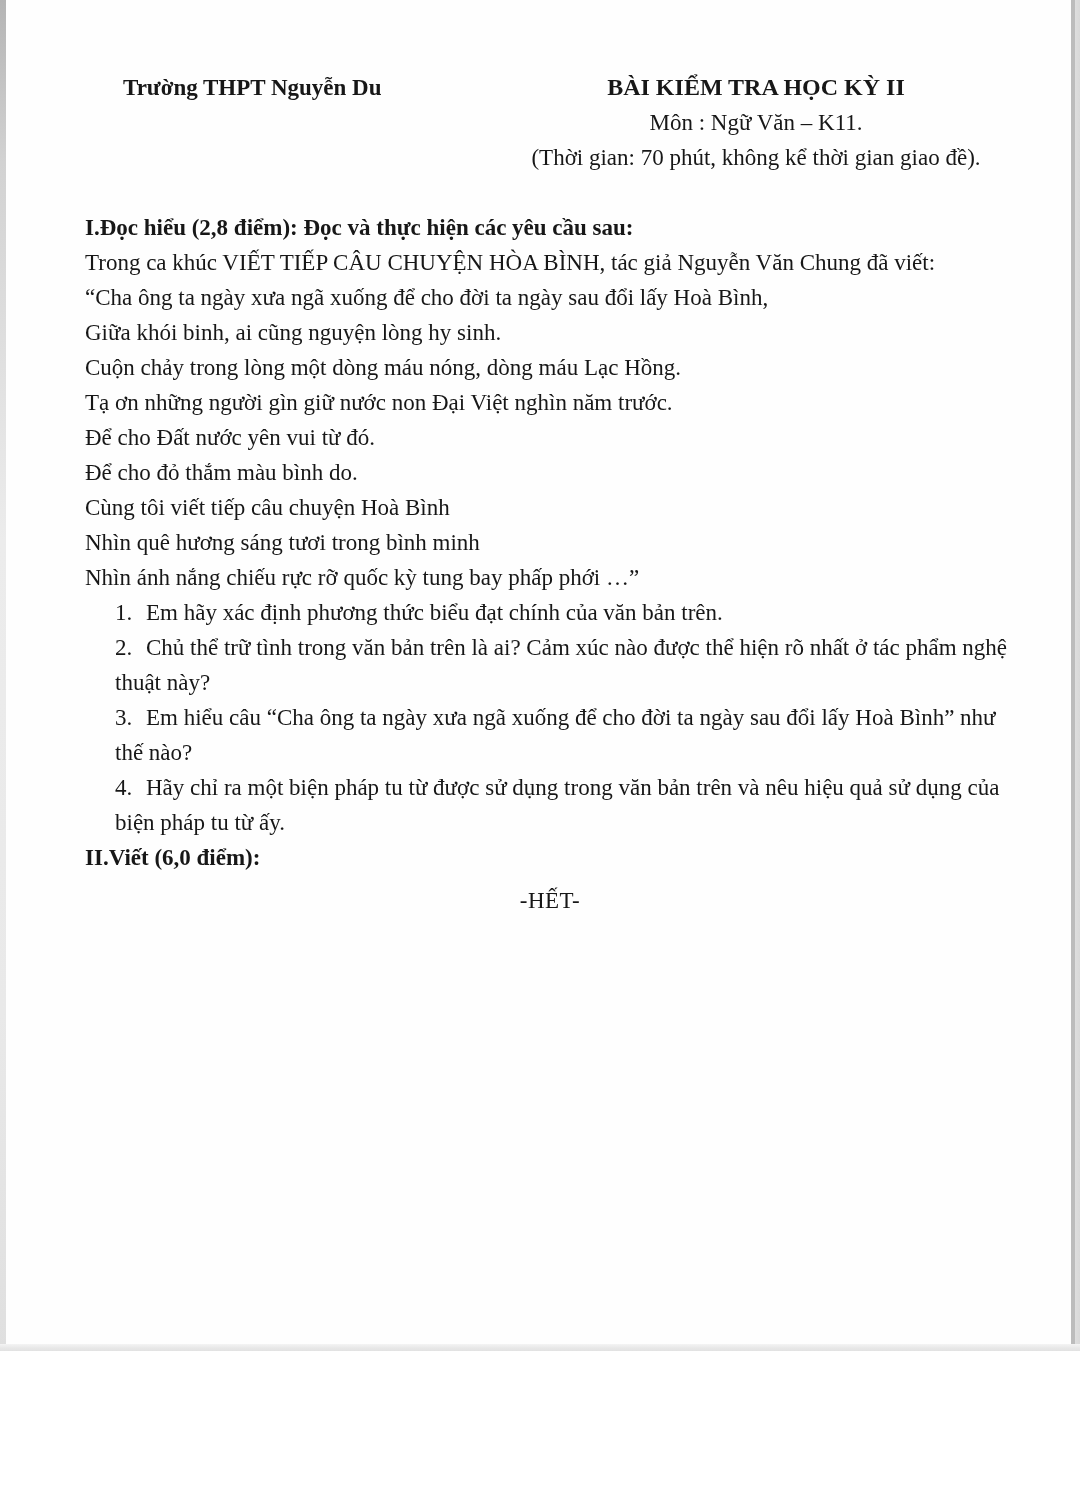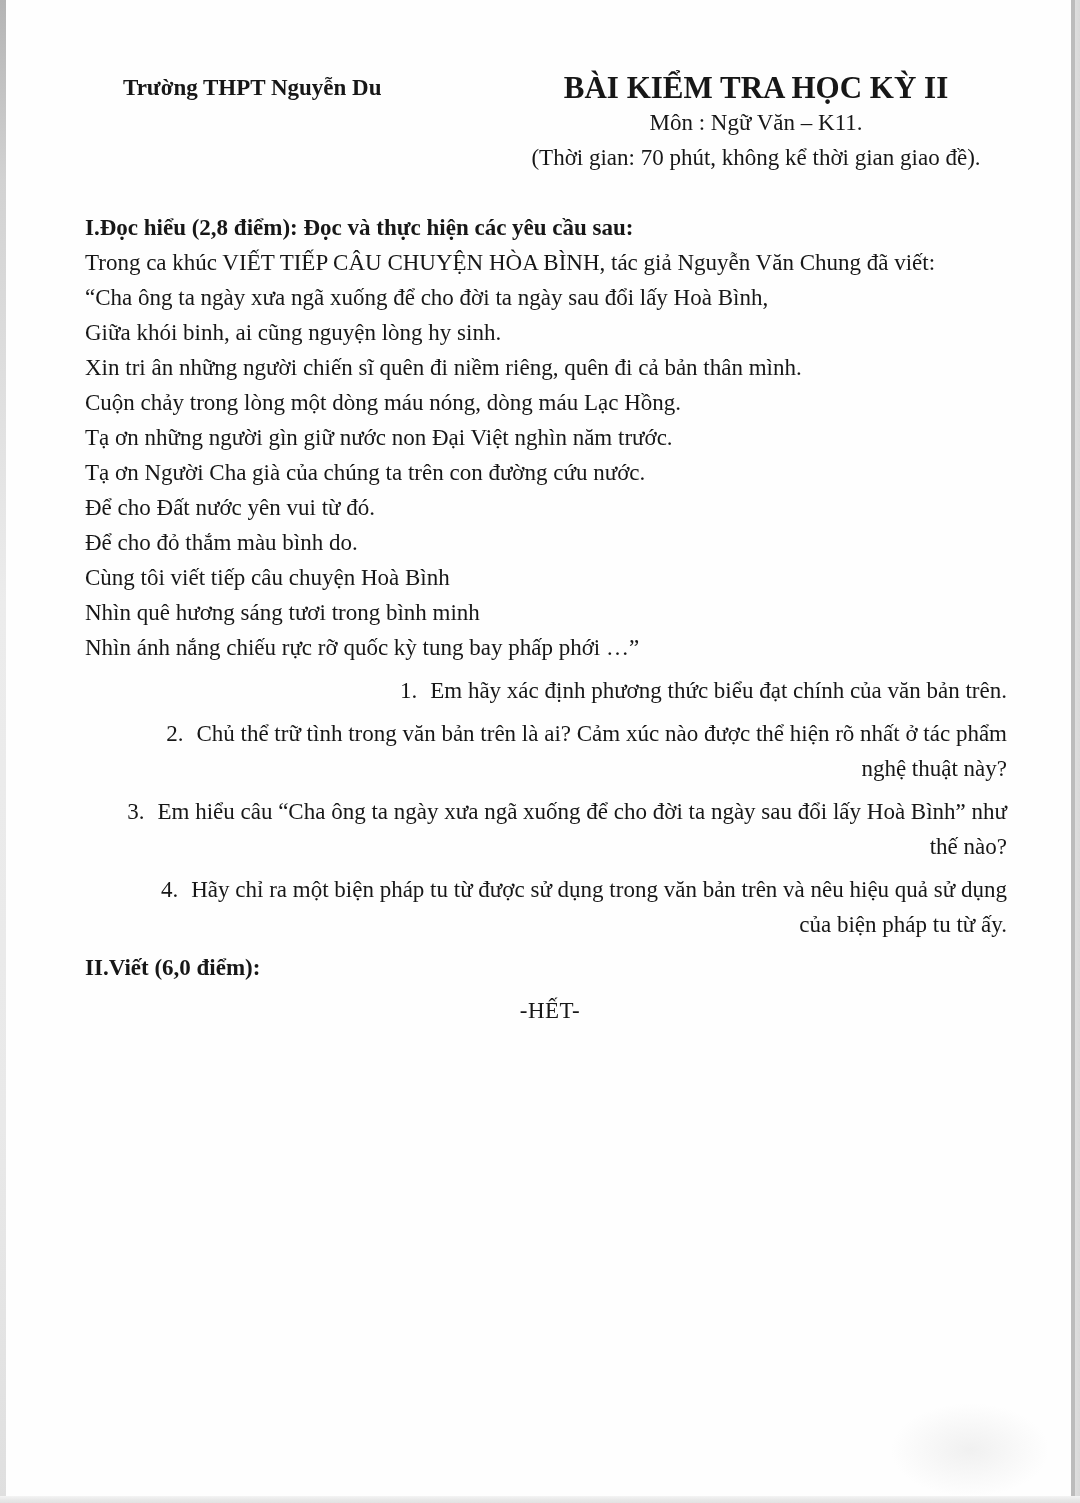--- a/index.html
+++ b/index.html
@@ -3,21 +3,21 @@
 <meta charset="utf-8">
 <style>
   html, body {
     margin: 0;
     padding: 0;
     background: #ffffff;
   }
   .page {
     position: relative;
     width: 1080px;
-    height: 1503px;
+    height: 1351px;
     background: #fefefe;
     overflow: hidden;
     font-family: "Liberation Serif", "DejaVu Serif", serif;
     color: #171717;
   }
   
   .edge-left {
     position: absolute;
     left: 0; top: 0;
     width: 6px; height: 100%;
@@ -60,36 +60,35 @@
     white-space: nowrap;
   }
   .head-right {
     margin-left: auto;
     margin-right: 18px;
     width: 482px;
     text-align: center;
   }
   .exam-title {
     font-weight: bold;
-    font-size: 31px;
+    font-size: 24px;
   }
   .sec-heading {
     margin: 0;
     font-weight: bold;
   }
   .sec1-heading {
     margin-top: 35px;
   }
   p.body-line {
     margin: 0;
   }
   .question {
-    margin: 8px;
+    margin: 0;
     padding-left: 30px;
-    text-align: right;
   }
   .q-num {
     display: inline-block;
     min-width: 18px;
     margin-right: 13px;
   }
   .end-mark {
     margin: 8px;
     text-align: center;
     letter-spacing: 0.5px;
@@ -115,24 +114,22 @@
       </div>
     </div>
 
     <p class="sec-heading sec1-heading">I.Đọc hiểu (2,8 điểm): Đọc và thực hiện các yêu cầu sau:</p>
     <p class="body-line">Trong ca khúc VIẾT TIẾP CÂU CHUYỆN HÒA BÌNH, tác giả Nguyễn Văn Chung đã viết:</p>
 
     <div class="poem">
 
     <p class="body-line">“Cha ông ta ngày xưa ngã xuống để cho đời ta ngày sau đổi lấy Hoà Bình,</p>
         <p class="body-line">Giữa khói binh, ai cũng nguyện lòng hy sinh.</p>
-        <p class="body-line">Xin tri ân những người chiến sĩ quên đi niềm riêng, quên đi cả bản thân mình.</p>
         <p class="body-line">Cuộn chảy trong lòng một dòng máu nóng, dòng máu Lạc Hồng.</p>
         <p class="body-line">Tạ ơn những người gìn giữ nước non Đại Việt nghìn năm trước.</p>
-        <p class="body-line">Tạ ơn Người Cha già của chúng ta trên con đường cứu nước.</p>
         <p class="body-line">Để cho Đất nước yên vui từ đó.</p>
         <p class="body-line">Để cho đỏ thắm màu bình do.</p>
         <p class="body-line">Cùng tôi viết tiếp câu chuyện Hoà Bình</p>
         <p class="body-line">Nhìn quê hương sáng tươi trong bình minh</p>
         <p class="body-line">Nhìn ánh nắng chiếu rực rỡ quốc kỳ tung bay phấp phới …”</p>
       </div>
 
     <div class="questions">
 
     <p class="question"><span class="q-num">1.</span><span class="q-text">Em hãy xác định phương thức biểu đạt chính của văn bản trên.</span></p>

